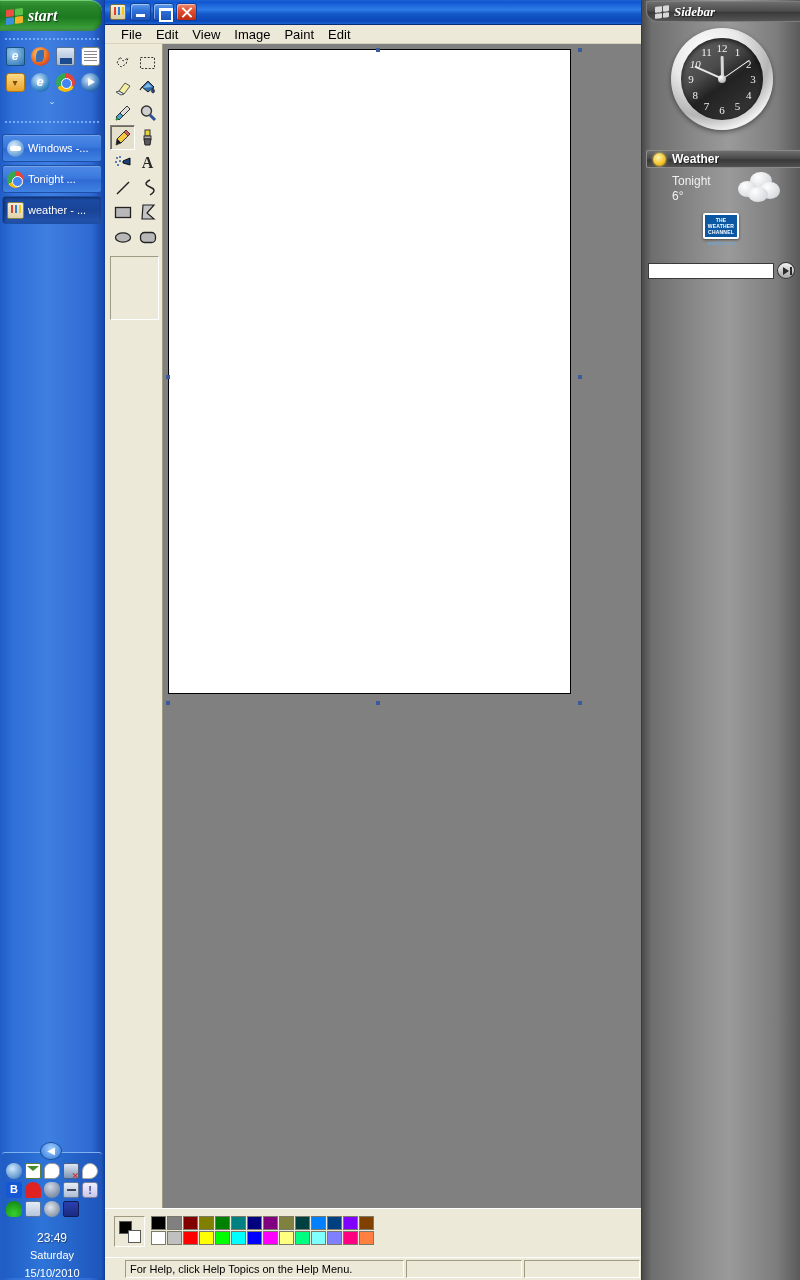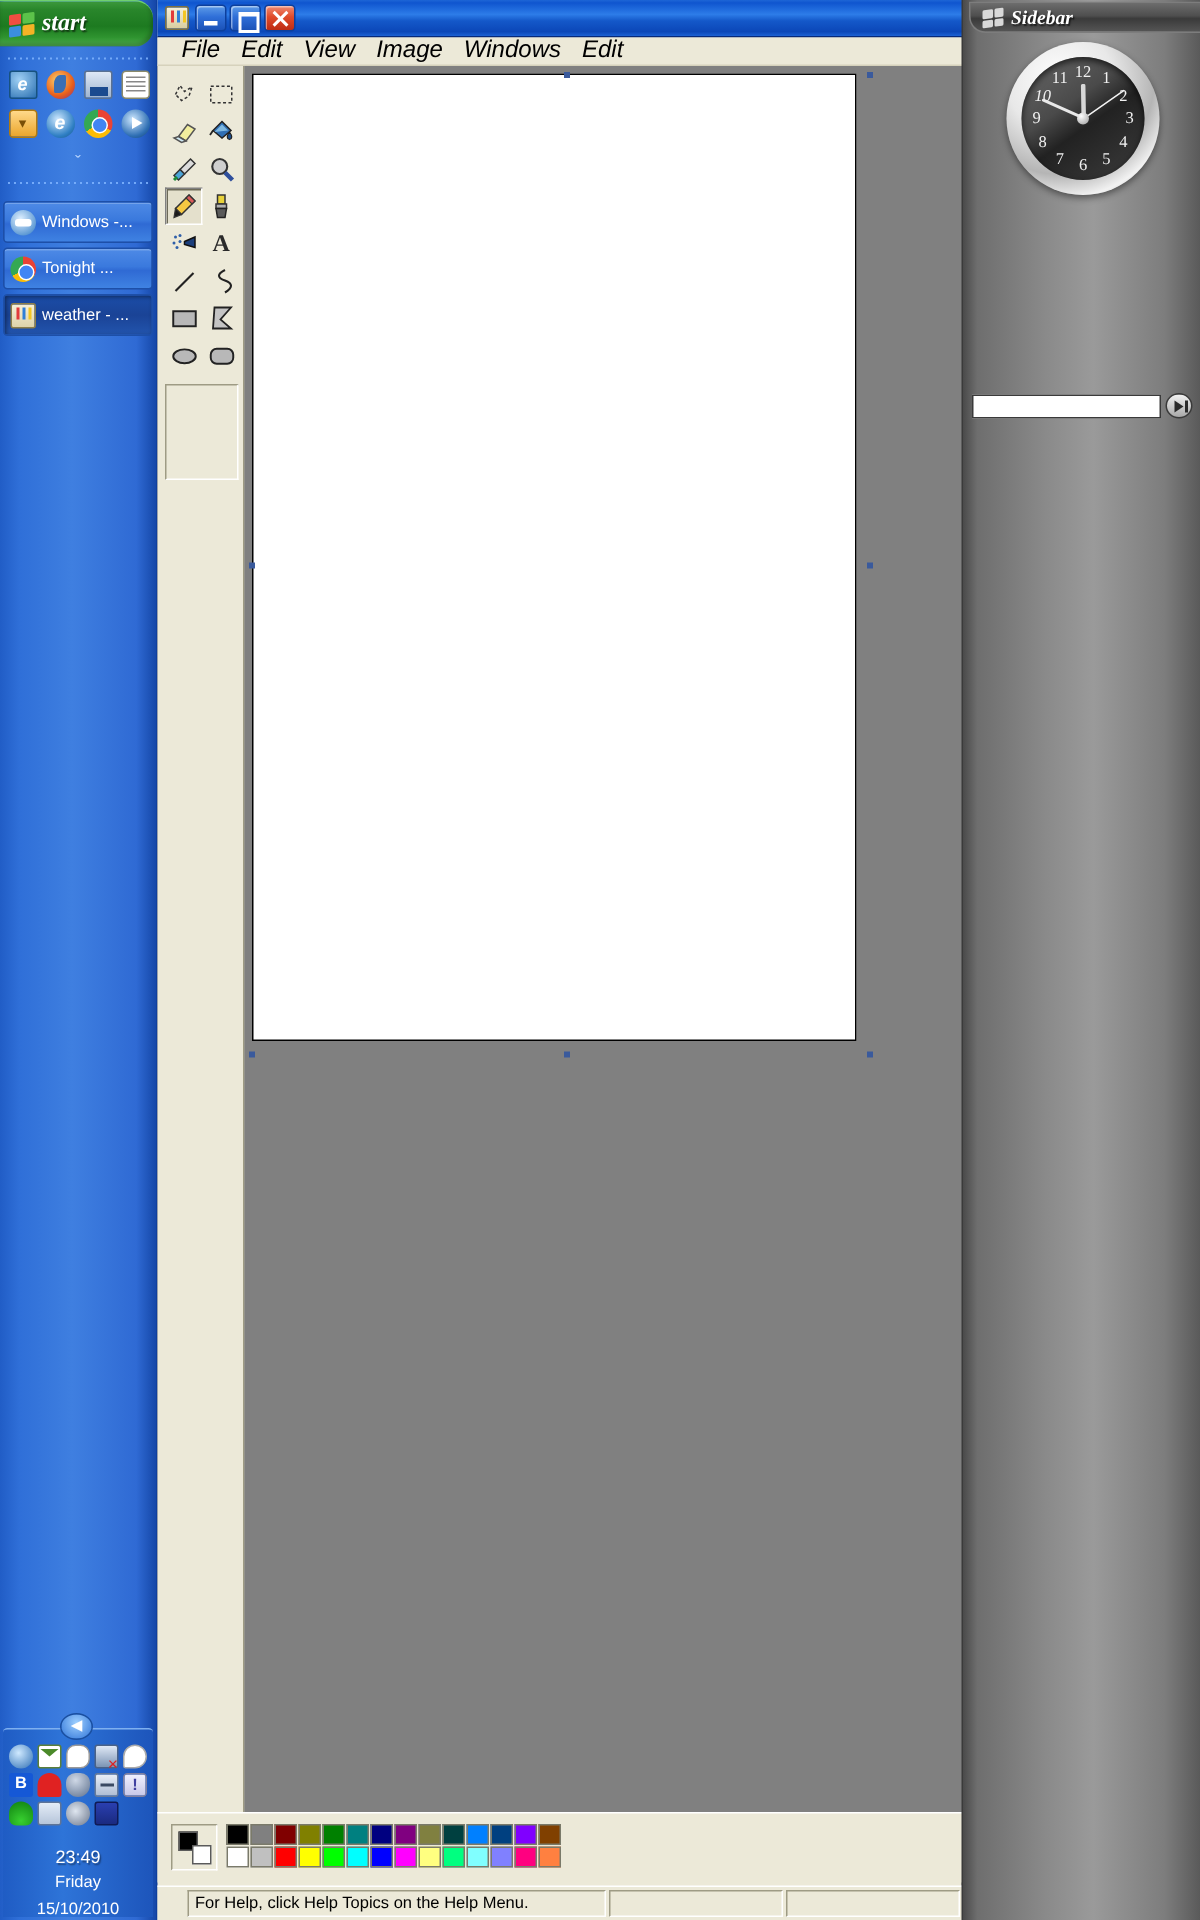--- a/index.html
+++ b/index.html
@@ -191,21 +191,21 @@
     content:""; position:absolute; left:9px; top:2px; width:2px; height:13px; background:#fff;
   }
   #btn-close:after  { transform: rotate(45deg); }
   #btn-close:before { transform: rotate(-45deg); }
 
   #paint-menubar {
     position:absolute; left:0; top:25px; width:537px; height:19px;
     background:#ece9d8; display:flex; align-items:center; padding-left:9px;
     border-bottom:1px solid #d6d2bc;
   }
-  .menu-item { padding:3px 7px; font-size:16px; color:#000;font-style:italic; }
+  .menu-item { padding:3px 7px; font-size:13px; color:#000; }
 
   #paint-body {
     position:absolute; left:0; top:44px; width:537px; height:1164px;
     background:#808080; overflow:hidden;
   }
   #paint-toolbox {
     position:absolute; left:0; top:0; width:58px; height:1164px;
     background:#ece9d8; border-right:1px solid #9e9b84;
   }
   #tool-grid {
@@ -458,40 +458,40 @@
           <span class="tray-ico t-heart"></span>
           <span class="tray-ico t-shield"></span>
           <span class="tray-ico t-key"></span>
           <span class="tray-ico t-mic"></span>
           <span class="tray-ico t-wifi"></span>
           <span class="tray-ico t-mon"></span>
           <span class="tray-ico t-spk"></span>
           <span class="tray-ico t-batt"></span>
         </div>
       <div id="tray-time">23:49</div>
-      <div id="tray-day">Friday</div>
+      <div id="tray-day">Saturday</div>
       <div id="tray-date">15/10/2010</div>
     </div>
   </div>
 
   <div id="paint-window">
 
     <div id="paint-titlebar">
       <div id="paint-title-icon"></div>
       <div class="winbtn" id="btn-min"></div>
       <div class="winbtn" id="btn-max"></div>
       <div class="winbtn close" id="btn-close"></div>
     </div>
 
     <div id="paint-menubar">
         <div class="menu-item">File</div>
         <div class="menu-item">Edit</div>
         <div class="menu-item">View</div>
         <div class="menu-item">Image</div>
-        <div class="menu-item">Windows</div>
+        <div class="menu-item">Paint</div>
         <div class="menu-item">Edit</div>
       </div>
 
     <div id="paint-body">
 
       <div id="paint-toolbox">
         <div id="tool-grid">
 
           <div class="tool">
             <svg width="17" height="17" viewBox="0 0 17 17">
@@ -693,20 +693,40 @@
             <div class="cnum" style="left: 34px; top: 67px;">6</div>
             <div class="cnum" style="left: 18.5px; top: 62.8468px;">7</div>
             <div class="cnum" style="left: 7.15321px; top: 51.5px;">8</div>
             <div class="cnum" style="left: 3px; top: 36px;">9</div>
             <div class="cnum" style="left: 7.15321px; top: 20.5px; font-style: italic;">10</div>
             <div class="cnum" style="left: 18.5px; top: 9.15321px;">11</div>
           </div>
       </div>
     </div>
 
+    <div id="weather-gadget">
+      <div id="weather-header">
+        <div id="weather-sun"></div>
+        <span id="weather-title">Weather</span>
+      </div>
+      <div id="weather-when">Tonight</div>
+      <div id="weather-temp">6°</div>
+      <div id="weather-cloud">
+        <div class="puff" id="wc1"></div>
+          <div class="puff" id="wc2"></div>
+        <div class="puff" id="wc3"></div>
+          <div class="puff" id="wc4"></div>
+      </div>
+      <div id="twc-logo">
+          <div class="twc-line">THE</div>
+          <div class="twc-line">WEATHER</div>
+          <div class="twc-line">CHANNEL</div>
+        </div>
+      <div id="twc-url">weather.com</div>
+    </div>
 
     <div id="sb-search">
       <input id="sb-search-input" type="text" placeholder="" style="">
       <div id="sb-search-go"></div>
     </div>
   </div>
 
 </div>
 
 </body></html>

